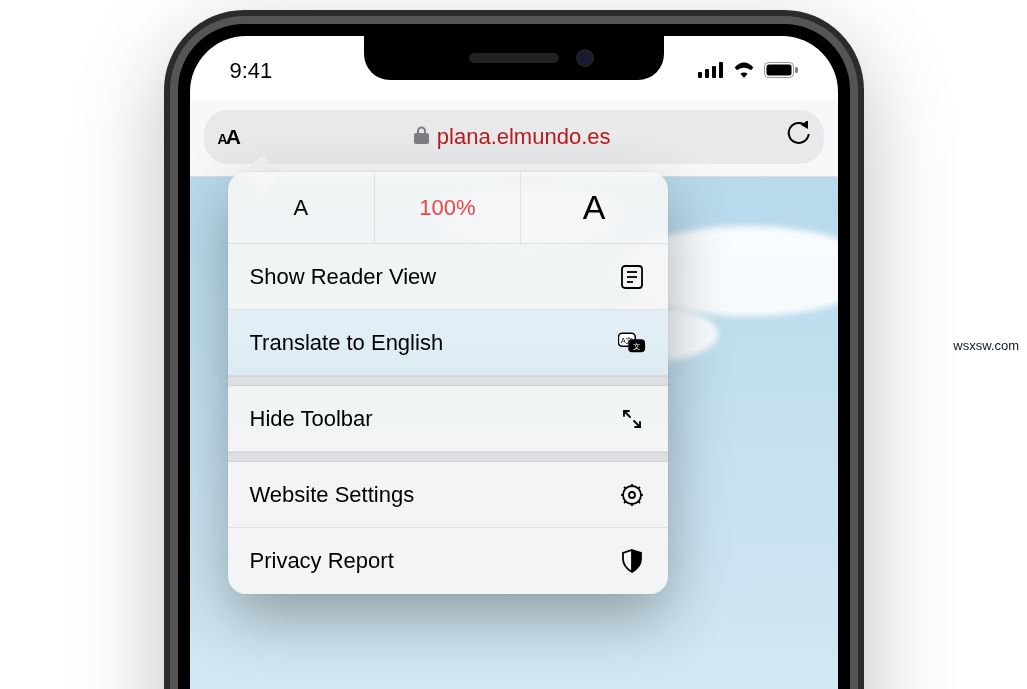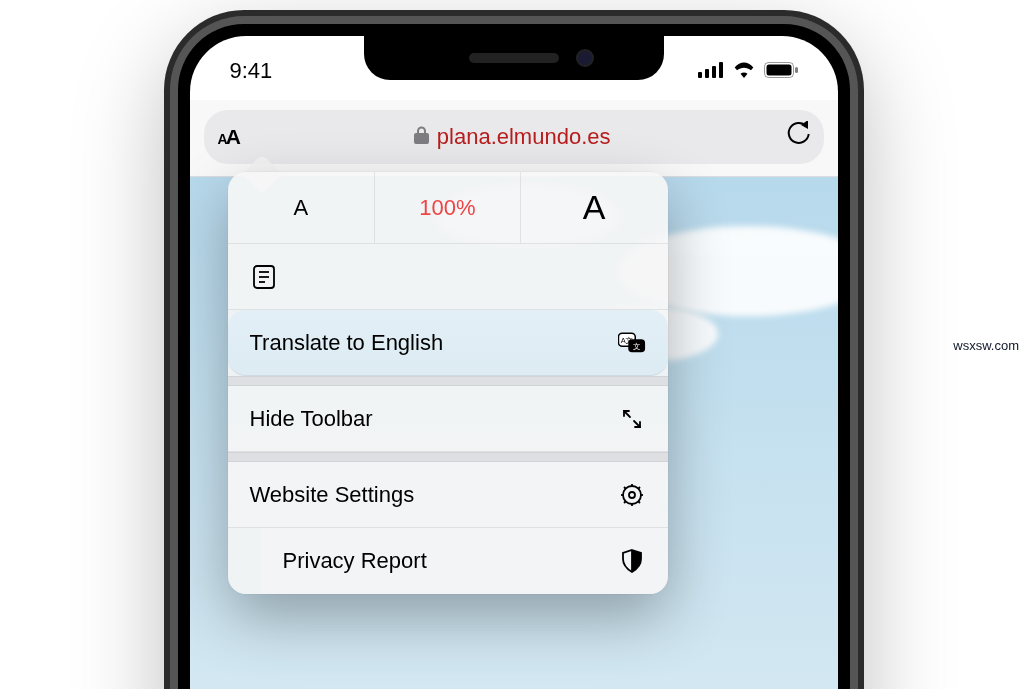--- a/index.html
+++ b/index.html
@@ -211,23 +211,22 @@
       justify-content: space-between;
       padding: 0 22px;
       height: 66px;
       border-bottom: 1px solid rgba(0,0,0,0.08);
       font-size: 22px;
       color:#000;
       background: rgba(255,255,255,0.15);
     }
     .menu-item.highlight {
       background: linear-gradient(#e2eff6, #ddebf2);
-      border-radius: 18px;
-    }
-    .menu-item:last-child { border-bottom: none; margin-left: 33px; }
+    }
+    .menu-item:last-child { border-bottom: none; }
     .group-gap {
       height: 10px;
       background: rgba(210,210,214,0.6);
       border-top: 1px solid rgba(0,0,0,0.05);
       border-bottom: 1px solid rgba(0,0,0,0.05);
     }
     .mi-icon {
       display:flex; align-items:center; justify-content:center;
       width: 28px; height: 28px;
     }
@@ -325,20 +324,21 @@
       <div class="popover-arrow"></div>
 
       <div class="popover">
         <div class="zoom-row">
           <div class="zoom-cell small">A</div>
           <div class="zoom-cell mid">100%</div>
           <div class="zoom-cell big">A</div>
         </div>
 
         <div class="menu-item">
+          <span>Show Reader View</span>
           <span class="mi-icon">
             <svg width="22" height="24" viewBox="0 0 22 24">
                 <rect x="1" y="1" width="20" height="22" rx="3" fill="none" stroke="#000" stroke-width="1.8"></rect>
                 <line x1="6" y1="7" x2="16" y2="7" stroke="#000" stroke-width="1.8"></line>
                 <line x1="6" y1="12" x2="16" y2="12" stroke="#000" stroke-width="1.8"></line>
                 <line x1="6" y1="17" x2="12" y2="17" stroke="#000" stroke-width="1.8"></line>
               </svg>
           </span>
         </div>
 

